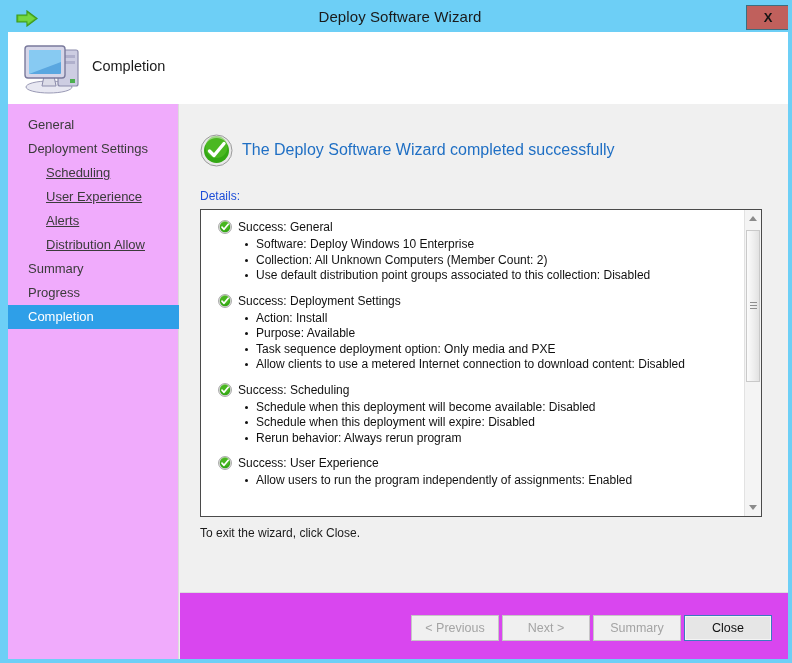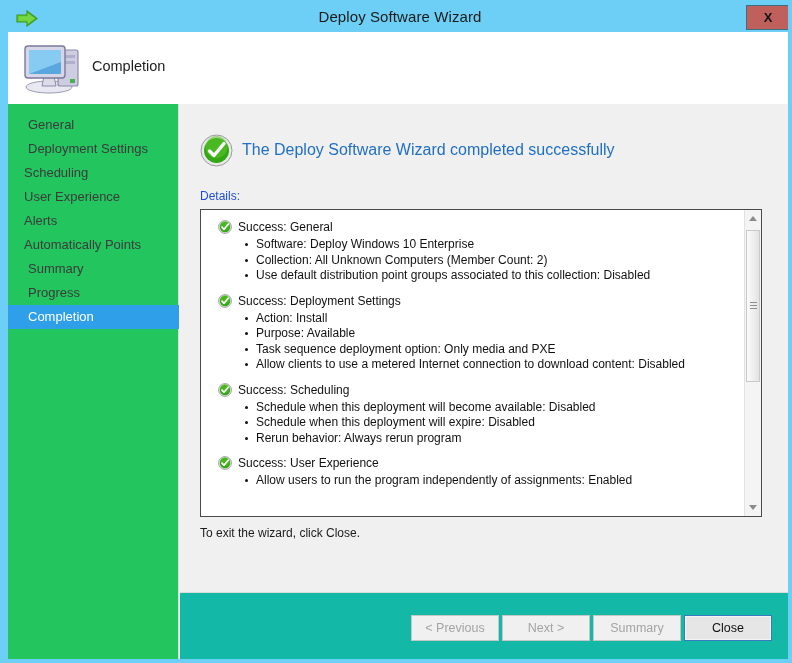--- a/index.html
+++ b/index.html
@@ -89,39 +89,39 @@
     left: 4px; top: 100px;
     width: 784px;
     height: 559px;
     background: #f0f0f0;
   }
   .sidebar {
     position: absolute;
     left: 0; top: 0;
     width: 171px;
     height: 559px;
-    background: #22c55e;
+    background: #f0abfc;
     border-right: 1px solid #dcdcdc;
     box-sizing: border-box;
   }
   .nav-list {
     position: absolute;
     left: 0; top: 9px;
     width: 171px;
   }
   .nav-item {
     height: 24px;
     line-height: 24px;
     font-size: 13px;
     color: #3b3b3b;
     padding-left: 20px;
     cursor: pointer;
     white-space: nowrap;
   }
-  .nav-item.indent { padding-left: 16px; }
+  .nav-item.indent { padding-left: 38px; text-decoration: underline; }
   .nav-item.selected {
     background: #2e9fe8;
     color: #ffffff;
   }
 
   .main {
     position: absolute;
     left: 172px; top: 0;
     width: 612px;
     height: 559px;
@@ -266,21 +266,21 @@
     left: 172px; top: 488px;
     width: 612px;
     height: 1px;
     background: #dcdcdc;
   }
   .footer {
     position: absolute;
     left: 172px; top: 489px;
     width: 612px;
     height: 70px;
-    background: #14b8a6;
+    background: #d946ef;
   }
   .btn {
     position: absolute;
     top: 22px;
     width: 88px;
     height: 26px;
     font-size: 12.5px;
     text-align: center;
     line-height: 24px;
     background: #f0f0f0;
@@ -346,21 +346,21 @@
 
   <div class="content">
 
     <div class="sidebar">
       <div class="nav-list">
           <div class="nav-item">General</div>
           <div class="nav-item">Deployment Settings</div>
           <div class="nav-item indent">Scheduling</div>
           <div class="nav-item indent">User Experience</div>
           <div class="nav-item indent">Alerts</div>
-          <div class="nav-item indent">Automatically Points</div>
+          <div class="nav-item indent">Distribution Allow</div>
           <div class="nav-item">Summary</div>
           <div class="nav-item">Progress</div>
           <div class="nav-item selected">Completion</div>
         </div>
     </div>
 
     <div class="main">
 
       <span class="success-icon">
         <svg width="33" height="33" viewBox="0 0 33 33">

